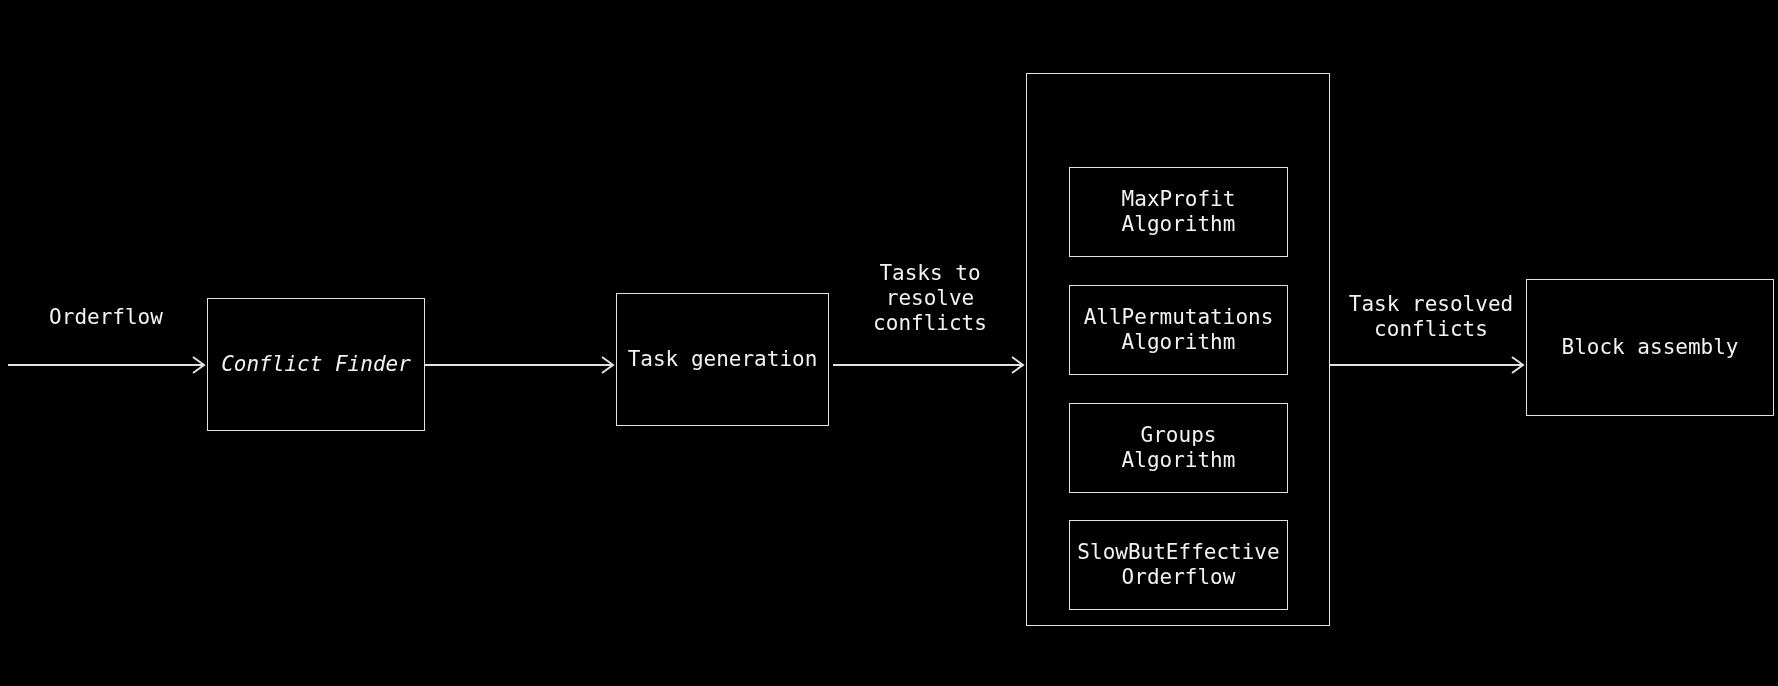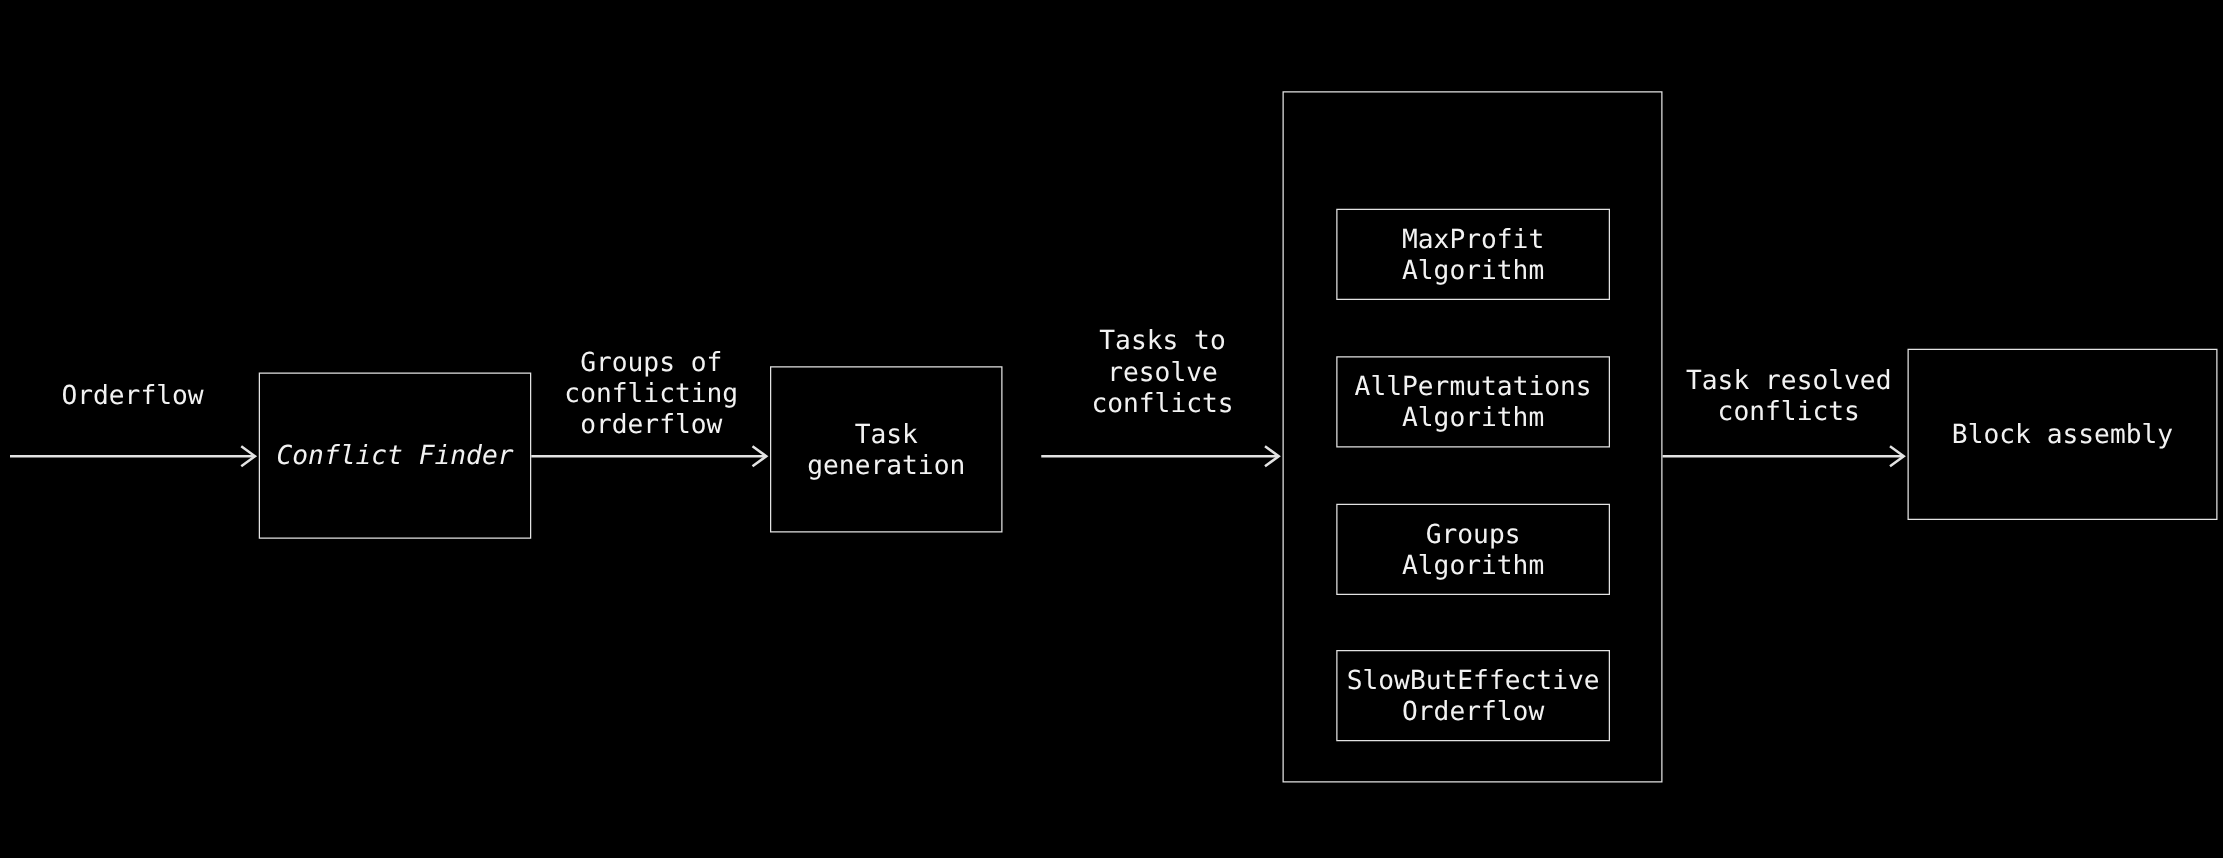--- a/index.html
+++ b/index.html
@@ -27,21 +27,21 @@
     position: absolute;
     box-sizing: border-box;
     border: 1.5px solid #e3e3e3;
     display: flex;
     align-items: center;
     justify-content: center;
     text-align: center;
     white-space: pre-line;
   }
   #node-conflict-finder { left: 207px; top: 298px; width: 218px; height: 133px; font-style: italic; }
-  #node-task-generation { left: 616px; top: 293px; width: 186px; height: 133px; }
+  #node-task-generation { left: 616px; top: 293px; width: 213px; height: 133px; }
   #node-block-assembly  { left: 1526px; top: 279px; width: 248px; height: 137px; }
   .container-box {
     position: absolute;
     left: 1026px;
     top: 73px;
     width: 304px;
     height: 553px;
     box-sizing: border-box;
     border: 1.5px solid #e3e3e3;
   }
@@ -49,21 +49,21 @@
     position: absolute;
     left: 0;
     right: 0;
     top: 33px;
     text-align: center;
   }
   .algo {
     position: absolute;
     left: 42px;
     width: 219px;
-    height: 73px;
+    height: 90px;
     box-sizing: border-box;
     border: 1.5px solid #e3e3e3;
     display: flex;
     align-items: center;
     justify-content: center;
     text-align: center;
     white-space: pre-line;
   }
   #algo-0 { top: 93px; }
   #algo-1 { top: 211px; }
@@ -101,23 +101,20 @@
     <g>
       <line x1="1330" y1="365" x2="1523" y2="365" stroke-width="2" stroke="#e3e3e3"></line>
       <polyline points="1512,357 1523,365 1512,373" fill="none" stroke-width="2" stroke="#e3e3e3"></polyline>
     </g>
   </svg>
 
   <div class="edge-label" id="edge-label-0">Orderflow</div>
 
   <div class="node" id="node-conflict-finder">Conflict Finder</div>
 
-  <div class="edge-label" id="edge-label-1">Groups of
-conflicting
-orderflow</div>
 
   <div class="node" id="node-task-generation">Task generation</div>
 
   <div class="edge-label" id="edge-label-2">Tasks to
 resolve
 conflicts</div>
 
   <div class="container-box">
     <div class="algo" id="algo-0">MaxProfit
 Algorithm</div>

